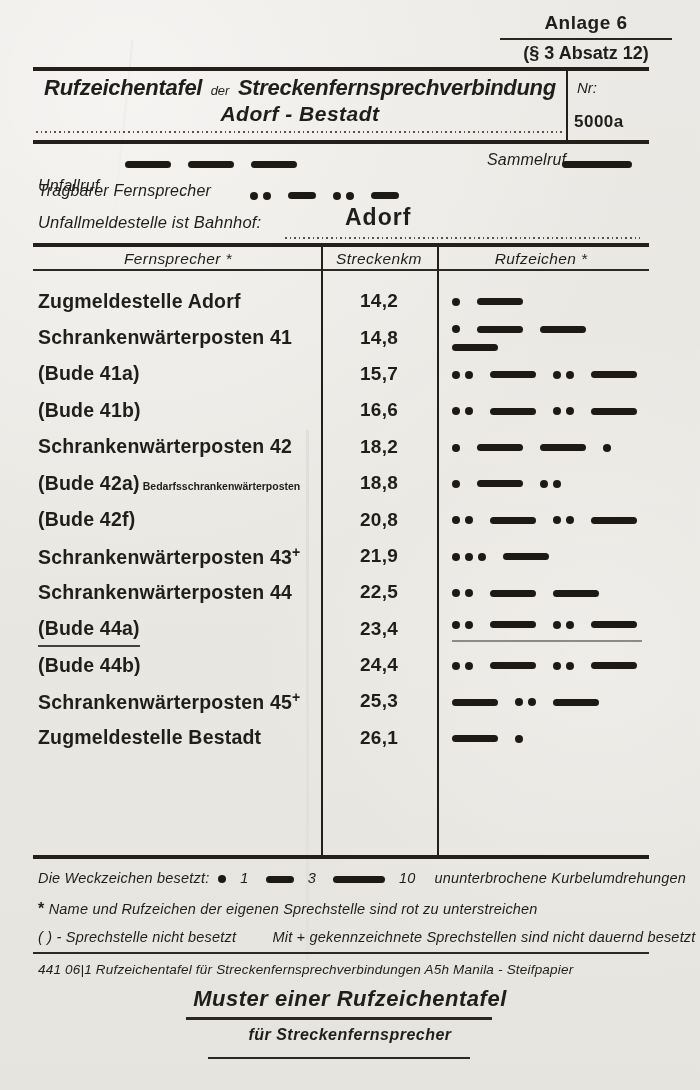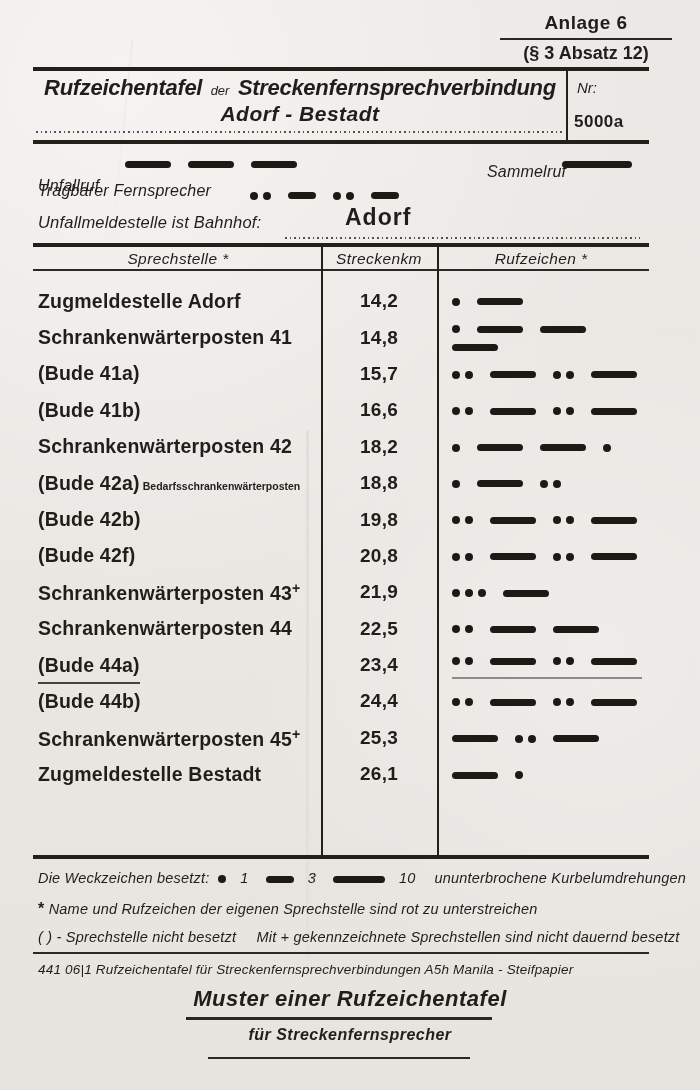--- a/index.html
+++ b/index.html
@@ -76,32 +76,32 @@
   </div>
   <div class="title-line2">Adorf - Bestadt</div>
   <div class="dotline" style="top:131px;left:36px;width:526px;"></div>
   <div class="vline" style="left:566px;top:67px;height:77px;"></div>
   <div class="nr-label">Nr:</div>
   <div class="nr-value">5000a</div>
   <div class="rule" style="top:140px;height:4px;"></div>
 
   <span class="abs lbl" style="top:151px;left:38px;margin-top:26px;">Unfallruf</span>
   <span class="abs" style="top:155px;left:125px;"><span class="m-dash"></span><span class="m-gap"></span><span class="m-dash"></span><span class="m-gap"></span><span class="m-dash"></span></span>
-  <span class="abs lbl" style="top:163px;left:487px;">Sammelruf</span>
+  <span class="abs lbl" style="top:151px;left:487px;">Sammelruf</span>
   <span class="abs" style="top:155px;left:562px;"><span class="m-dash m-long"></span></span>
 
   <span class="abs lbl" style="top:182px;left:38px;">Tragbarer Fernsprecher</span>
   <span class="abs" style="top:186px;left:250px;"><span class="m-dot"></span><span class="m-dot"></span><span class="m-gap"></span><span class="m-dash m-short"></span><span class="m-gap"></span><span class="m-dot"></span><span class="m-dot"></span><span class="m-gap"></span><span class="m-dash m-short"></span></span>
 
   <span class="abs lbl" style="top:213px;left:38px;font-size:16.5px;">Unfallmeldestelle ist Bahnhof:</span>
   <span class="abs" style="top:204px;left:345px;font-size:23px;font-weight:bold;letter-spacing:1px;">Adorf</span>
   <div class="dotline" style="top:237px;left:285px;width:355px;"></div>
 
   <div class="rule" style="top:243px;height:4px;"></div>
-  <span class="th-label" style="left:35px;width:286px;">Sprechstelle *</span>
+  <span class="th-label" style="left:35px;width:286px;">Fernsprecher *</span>
   <span class="th-label" style="left:321px;width:116px;">Streckenkm</span>
   <span class="th-label" style="left:437px;width:208px;">Rufzeichen *</span>
   <div class="rule" style="top:269px;height:2px;background:#2c2924;"></div>
   <div class="vline" style="left:321px;top:243px;height:614px;"></div>
   <div class="vline" style="left:437px;top:243px;height:614px;"></div>
 
   <div class="trows">
       <div class="trow">
         <div class="tname"><span class="">Zugmeldestelle Adorf</span></div>
         <div class="tkm">14,2</div>
@@ -124,25 +124,20 @@
       </div>
       <div class="trow">
         <div class="tname"><span class="">Schrankenwärterposten 42</span></div>
         <div class="tkm">18,2</div>
         <div class="tsig"><span class=""><span class="m-dot"></span><span class="m-gap"></span><span class="m-dash"></span><span class="m-gap"></span><span class="m-dash"></span><span class="m-gap"></span><span class="m-dot"></span></span></div>
       </div>
       <div class="trow">
         <div class="tname"><span class="">(Bude 42a)</span><span class="small-note">Bedarfsschrankenwärterposten</span></div>
         <div class="tkm">18,8</div>
         <div class="tsig"><span class=""><span class="m-dot"></span><span class="m-gap"></span><span class="m-dash"></span><span class="m-gap"></span><span class="m-dot"></span><span class="m-dot"></span></span></div>
-      </div>
-      <div class="trow">
-        <div class="tname"><span class="">(Bude 42b)</span></div>
-        <div class="tkm">19,8</div>
-        <div class="tsig"><span class=""><span class="m-dot"></span><span class="m-dot"></span><span class="m-gap"></span><span class="m-dash"></span><span class="m-gap"></span><span class="m-dot"></span><span class="m-dot"></span><span class="m-gap"></span><span class="m-dash"></span></span></div>
       </div>
       <div class="trow">
         <div class="tname"><span class="">(Bude 42f)</span></div>
         <div class="tkm">20,8</div>
         <div class="tsig"><span class=""><span class="m-dot"></span><span class="m-dot"></span><span class="m-gap"></span><span class="m-dash"></span><span class="m-gap"></span><span class="m-dot"></span><span class="m-dot"></span><span class="m-gap"></span><span class="m-dash"></span></span></div>
       </div>
       <div class="trow">
         <div class="tname"><span class="">Schrankenwärterposten 43<sup>+</sup></span></div>
         <div class="tkm">21,9</div>
         <div class="tsig"><span class=""><span class="m-dot"></span><span class="m-dot"></span><span class="m-dot"></span><span class="m-gap"></span><span class="m-dash"></span></span></div>
@@ -188,21 +183,21 @@
   </div>
 
   <div class="note" style="top:900px;">
     <b style="font-size:16px;">*</b>
     <span>Name und Rufzeichen der eigenen Sprechstelle sind rot zu unterstreichen</span>
   </div>
 
   <div class="note" style="top:929px;">
     <span>( ) -</span>
     <span>Sprechstelle nicht besetzt</span>
-    <span style="margin-left:16px;">Mit + gekennzeichnete Sprechstellen sind nicht dauernd besetzt</span>
+    <span style="margin-left:32px;">Mit + gekennzeichnete Sprechstellen sind nicht dauernd besetzt</span>
   </div>
 
   <div class="rule" style="top:952px;height:2px;background:#2c2924;"></div>
 
   <div class="note" style="top:962px;font-size:13.5px;">441 06|1 Rufzeichentafel für Streckenfernsprechverbindungen A5h Manila - Steifpapier</div>
 
   <div class="caption" style="top:986px;font-size:22px;letter-spacing:.5px;">Muster einer Rufzeichentafel</div>
   <div class="rule" style="top:1017px;left:186px;width:306px;height:3px;background:#2b2823;"></div>
   <div class="caption" style="top:1026px;font-size:16px;letter-spacing:.5px;">für Streckenfernsprecher</div>
   <div class="rule" style="top:1057px;left:208px;width:262px;height:2px;background:#2b2823;"></div>

